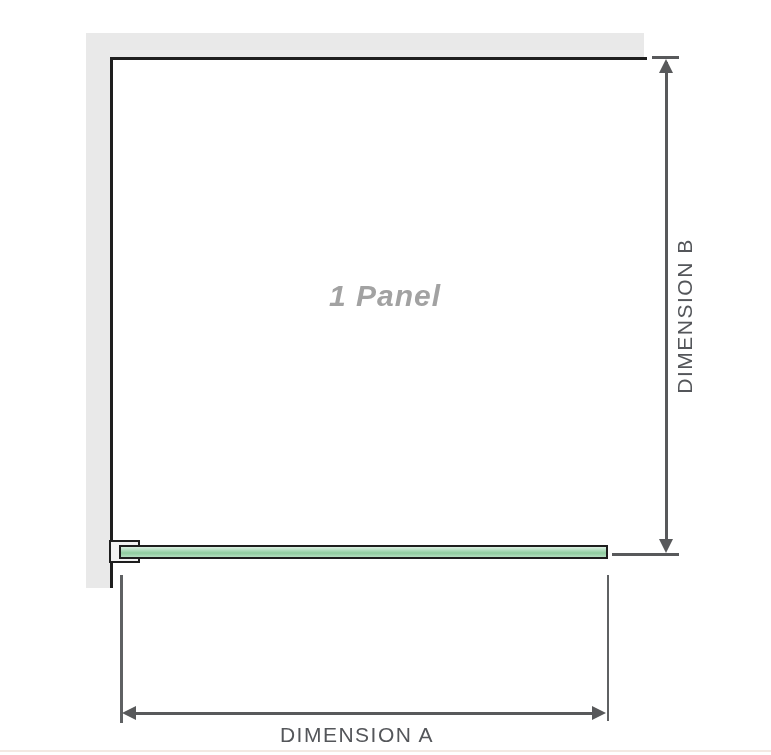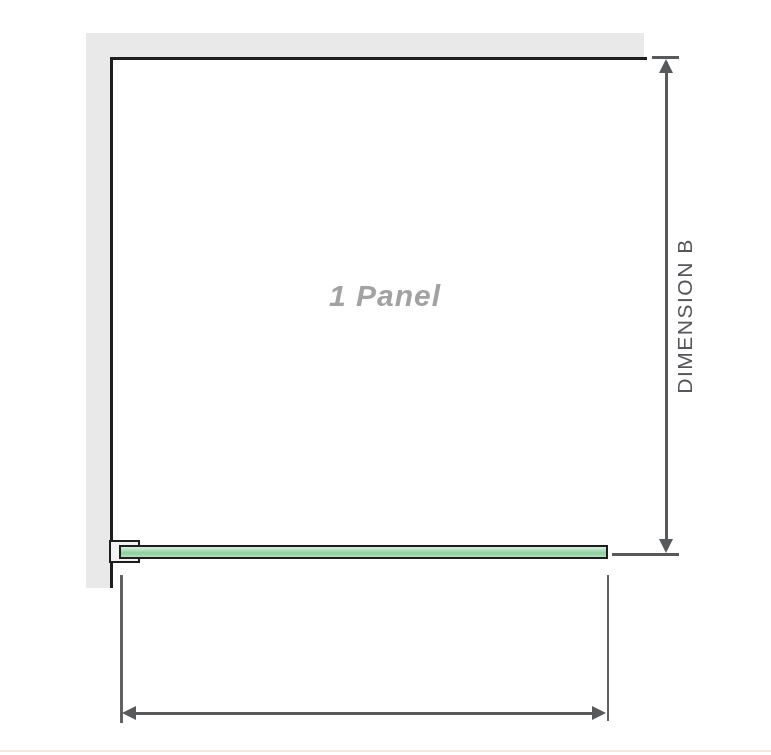--- a/index.html
+++ b/index.html
@@ -175,16 +175,17 @@
   <div class="dimb-line"></div>
   <div class="dimb-arrow-down"></div>
   <div class="dimb-tick-bottom"></div>
   <div class="dimb-label">DIMENSION B</div>
 
   <div class="ext-left"></div>
   <div class="ext-right"></div>
   <div class="dima-arrow-left"></div>
   <div class="dima-line"></div>
   <div class="dima-arrow-right"></div>
+  <div class="dima-label">DIMENSION A</div>
 
   <div class="bottom-rule"></div>
 
 </div>
 
 </body></html>

